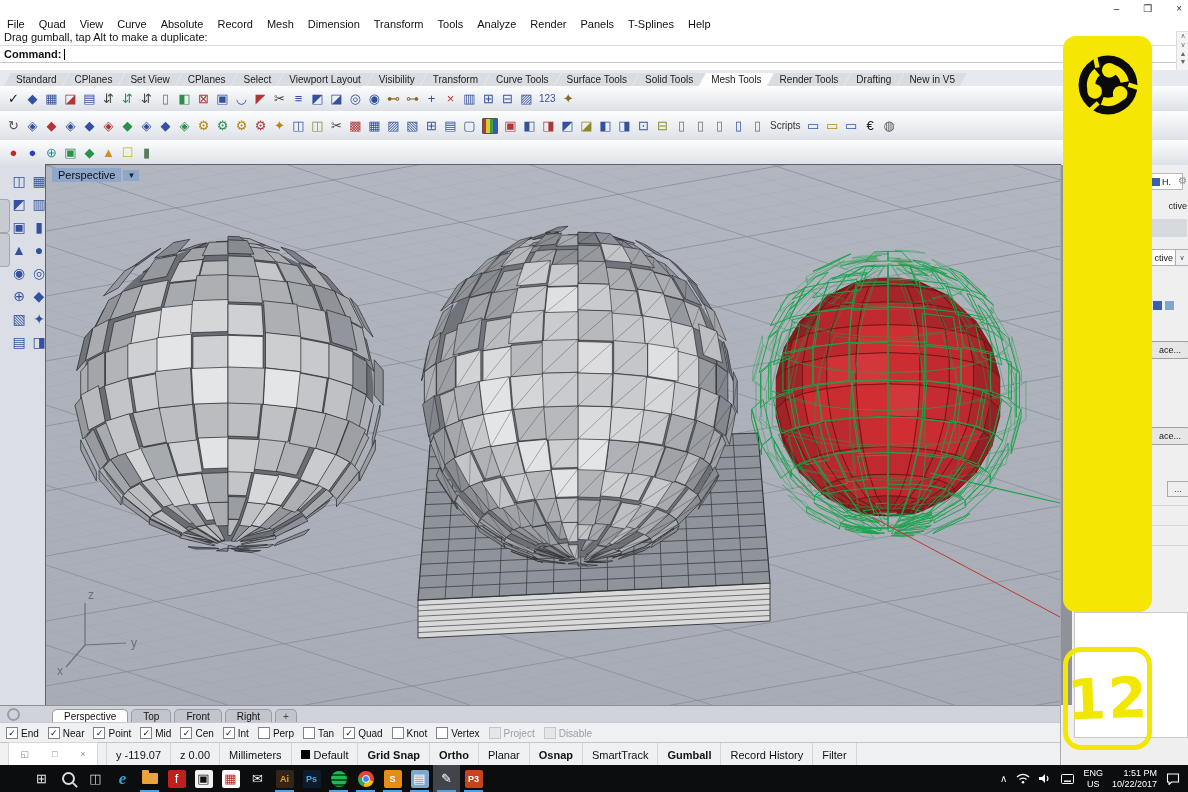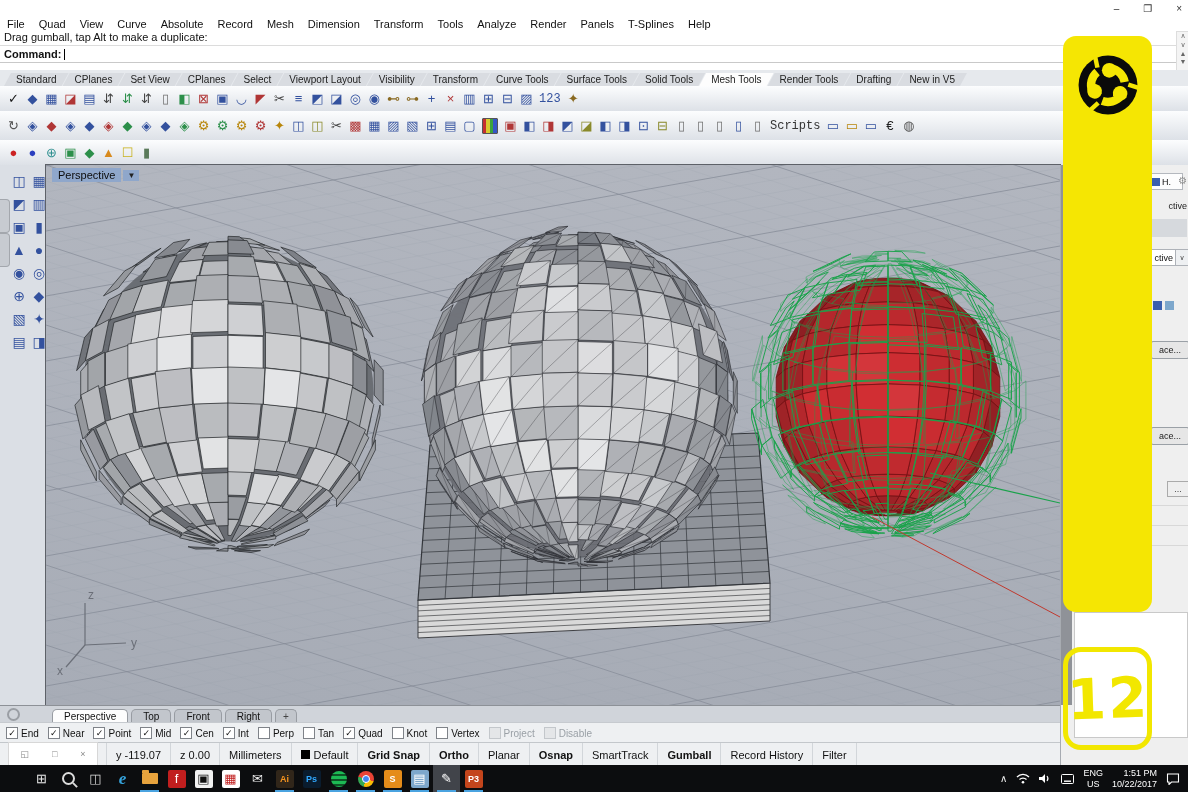--- a/index.html
+++ b/index.html
@@ -24,21 +24,21 @@
   
   #tabstrip{left:0;top:70px;width:1188px;height:16px;background:#e6e9ed;display:flex;align-items:flex-end;padding-left:4px;font-size:10px;border-bottom:1px solid #b9bdc3;}
   .rtab{padding:1px 12px;background:#d9dce1;color:#222;clip-path:polygon(7px 0,100% 0,calc(100% - 7px) 100%,0 100%);margin-right:-6px;white-space:nowrap;}
   .rtab.active{background:#fdfdfd;position:relative;z-index:2;}
   
   .tbrow{left:0;width:1188px;background:linear-gradient(#fcfdfe,#dde1e7);border-bottom:1px solid #c2c6cc;display:flex;align-items:center;padding-left:4px;}
   #tb1{top:86px;height:25px;}
   #tb2{top:111px;height:29px;}
   #tb3{top:140px;height:25px;}
   .tbicon{width:19px;height:19px;display:inline-flex;align-items:center;justify-content:center;font-size:13px;flex:none;}
-  .tbicon.txt{width:auto;font-size:12px;color:#333;padding:0 3px;font-family:Liberation Mono, monospace;}
+  .tbicon.txt{width:auto;font-size:10px;color:#333;padding:0 3px;}
   .tbicon.rainbow{width:14px;height:14px;margin:0 3px;border:1px solid #555;border-radius:1px;
      background:linear-gradient(90deg,#c62f2f 0 25%,#d8c register 0);
      background:linear-gradient(90deg,#c62f2f 0 25%,#d8ca2f 25% 50%,#3ca33c 50% 75%,#3656c6 75% 100%);}
   
   #sidebar{left:0;top:165px;width:46px;height:540px;background:#dbdfe5;border-right:1px solid #9da1a7;}
   #sidebar-grid{position:absolute;left:9px;top:4px;width:42px;display:flex;flex-wrap:wrap;}
   .sbicon{width:20px;height:23px;display:flex;align-items:center;justify-content:center;font-size:14px;color:#33519e;}
   .mtab{position:absolute;left:0;width:9px;height:32px;background:#c7cbd1;border:1px solid #a3a7ad;border-left:none;border-radius:0 4px 4px 0;}
   
   #viewport{left:46px;top:165px;width:1014px;height:540px;background:linear-gradient(#b2b6bf,#a7acb6);outline:1px solid #5d6168;}

